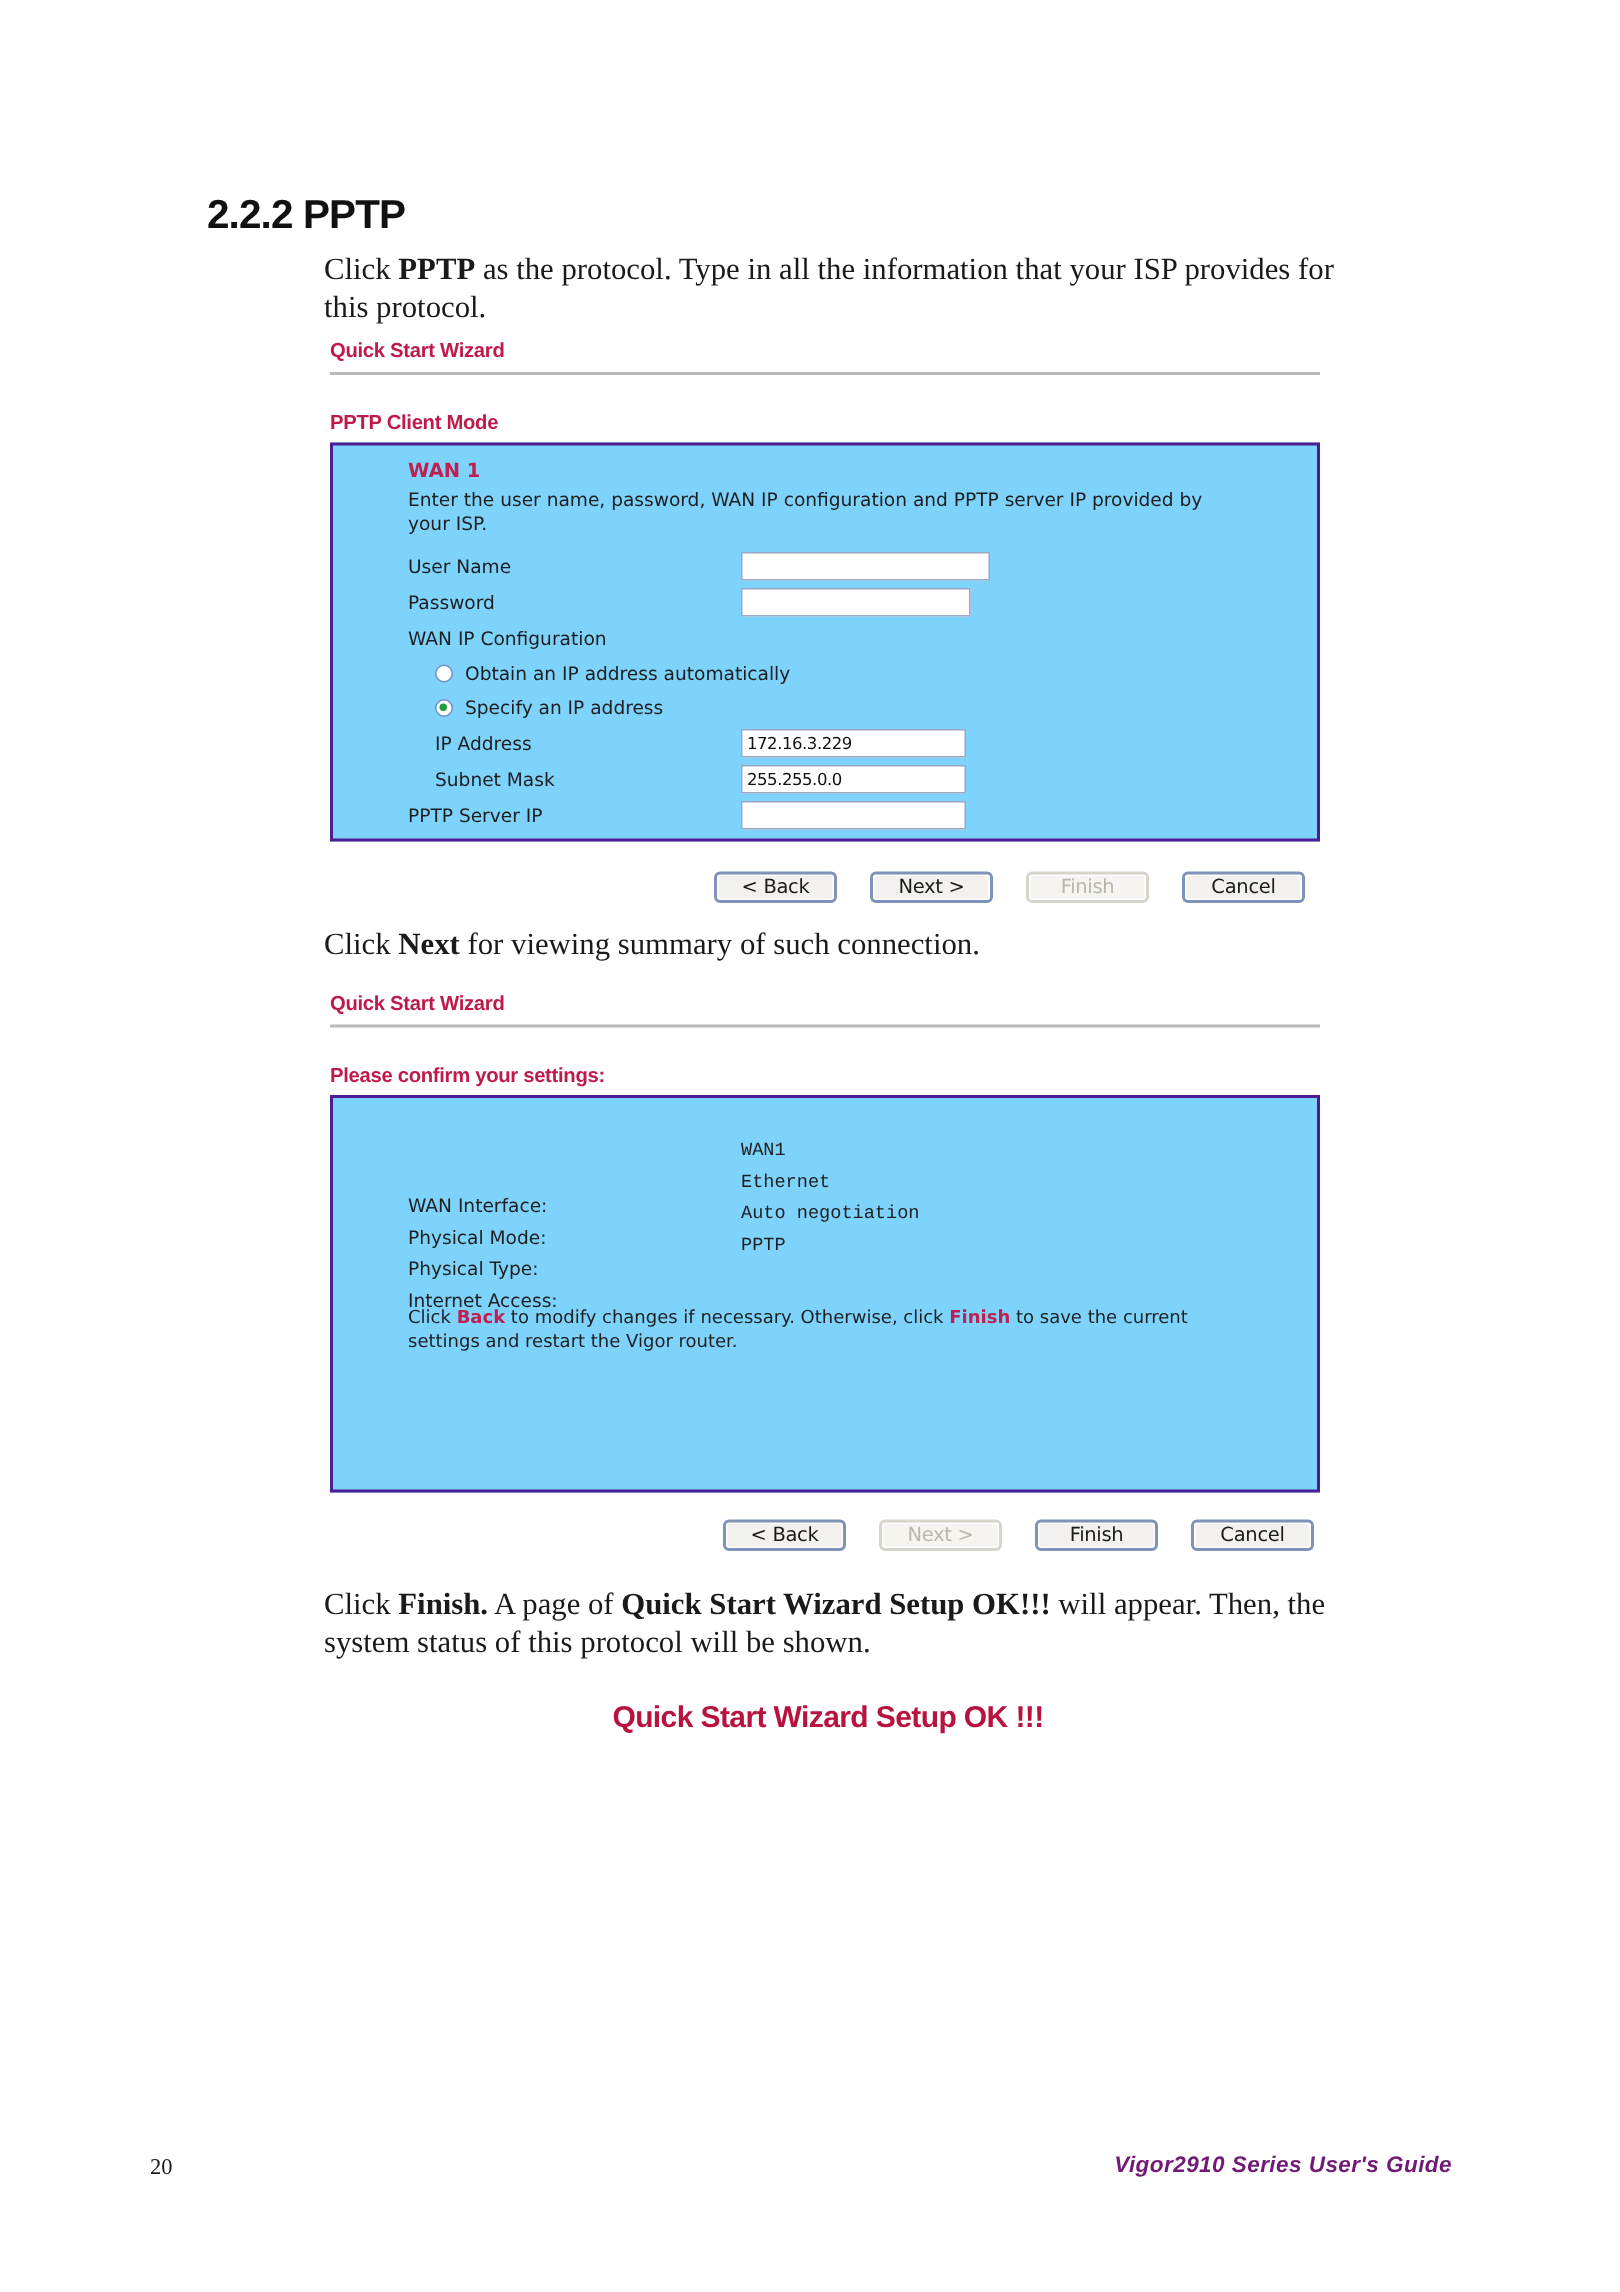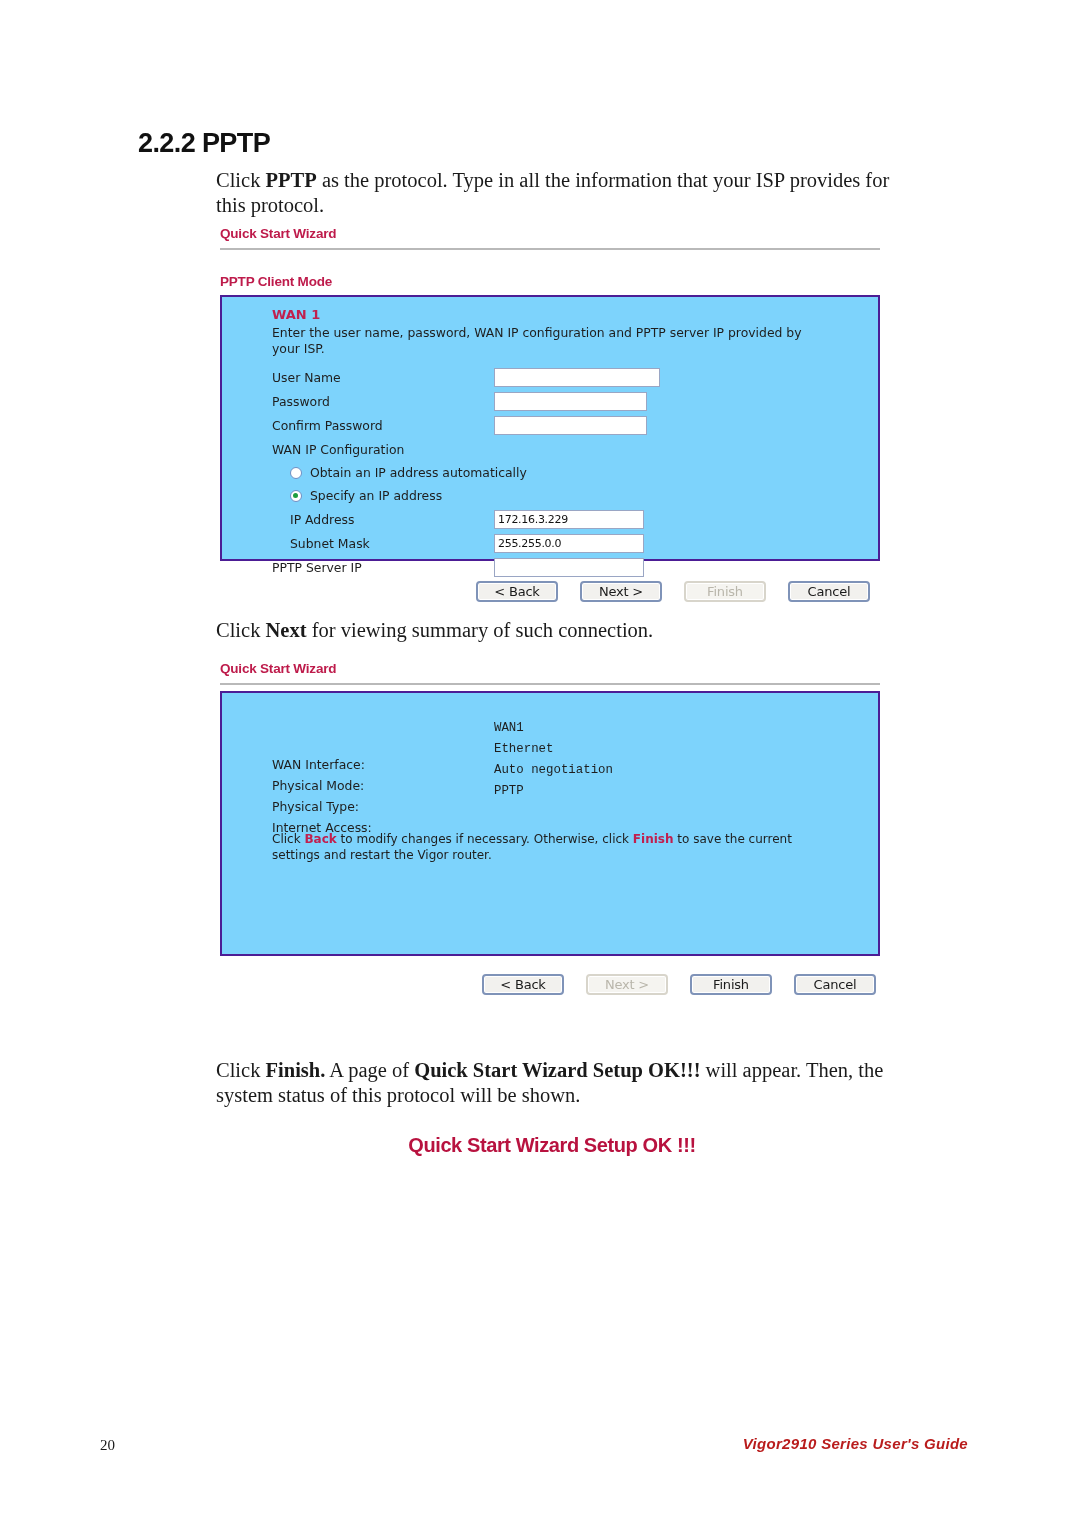--- a/index.html
+++ b/index.html
@@ -213,21 +213,21 @@
     color: #1a1a1a;
   }
   .footer-guide {
     position: absolute;
     right: 112px;
     top: 1435px;
     font-family: "Liberation Sans", sans-serif;
     font-style: italic;
     font-weight: bold;
     font-size: 15px;
-    color: #b91c1c;
+    color: #701a75;
     letter-spacing: 0.3px;
   }
 </style>
 </head>
 <body>
 
 <div class="page">
 
   <div class="sec-heading">2.2.2 PPTP</div>
 
@@ -251,24 +251,20 @@
       <div class="form-row" style="margin-top:8px;">
         <div class="form-label" style="width:222px;">User Name</div>
         <div class="txtbox" style="width:166px;"></div>
       </div>
 
       <div class="form-row">
         <div class="form-label" style="width:222px;">Password</div>
         <div class="txtbox" style="width:153px;"></div>
       </div>
 
-      <div class="form-row">
-        <div class="form-label" style="width:222px;">Confirm Password</div>
-        <div class="txtbox" style="width:153px;"></div>
-      </div>
 
       <div class="form-row">
         <div class="form-label">WAN IP Configuration</div>
       </div>
 
       <div class="form-row" style="padding-left:18px; height:23px;">
         <span class="radio"></span>
         <span class="form-label" style="margin-left:8px;">Obtain an IP address automatically</span>
       </div>
 
@@ -303,20 +299,21 @@
 
   <div class="para" style="left:216px; top:618px; width:706px;">
     <span>Click </span><b>Next</b><span> for viewing summary of such connection.</span>
   </div>
 
   <div class="ui-block" style="left:220px; top:661px; width:660px;">
 
     <div class="ui-title">Quick Start Wizard</div>
     <div class="ui-rule"></div>
 
+    <div class="ui-subtitle" style="margin-top:24px;">Please confirm your settings:</div>
 
     <div class="panel" style="margin-top:6px; height:265px; padding:28px 12px 0 50px;">
 
       <div>
         <div class="sum-row">
           <div class="sum-key">WAN Interface:</div>
           <div class="sum-val">WAN1</div>
         </div>
         <div class="sum-row">
           <div class="sum-key">Physical Mode:</div>

